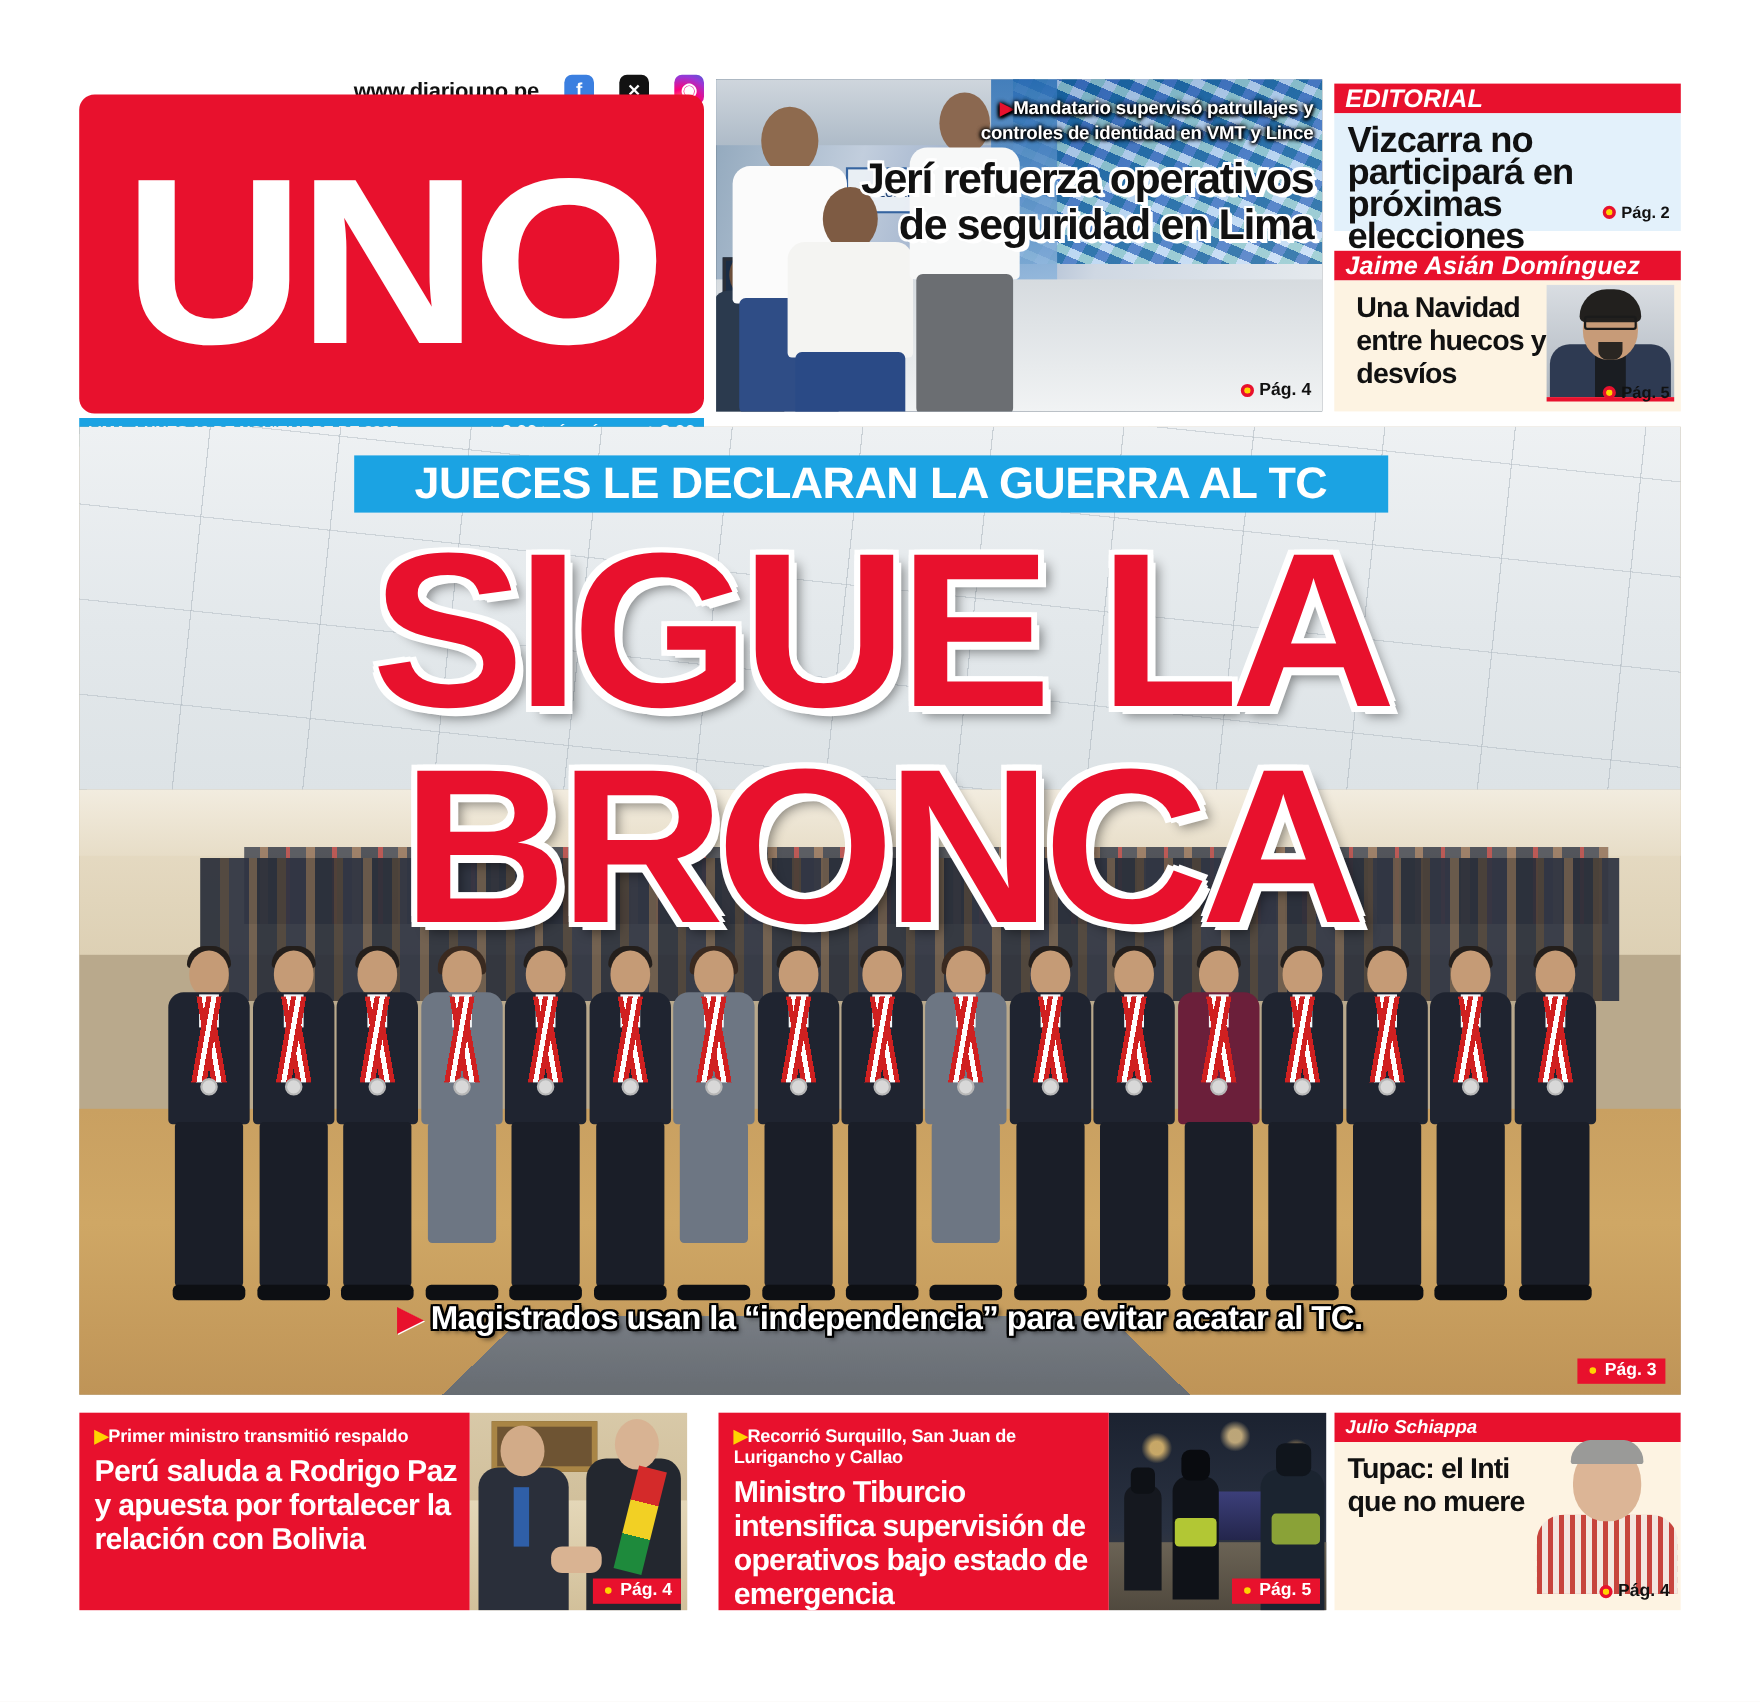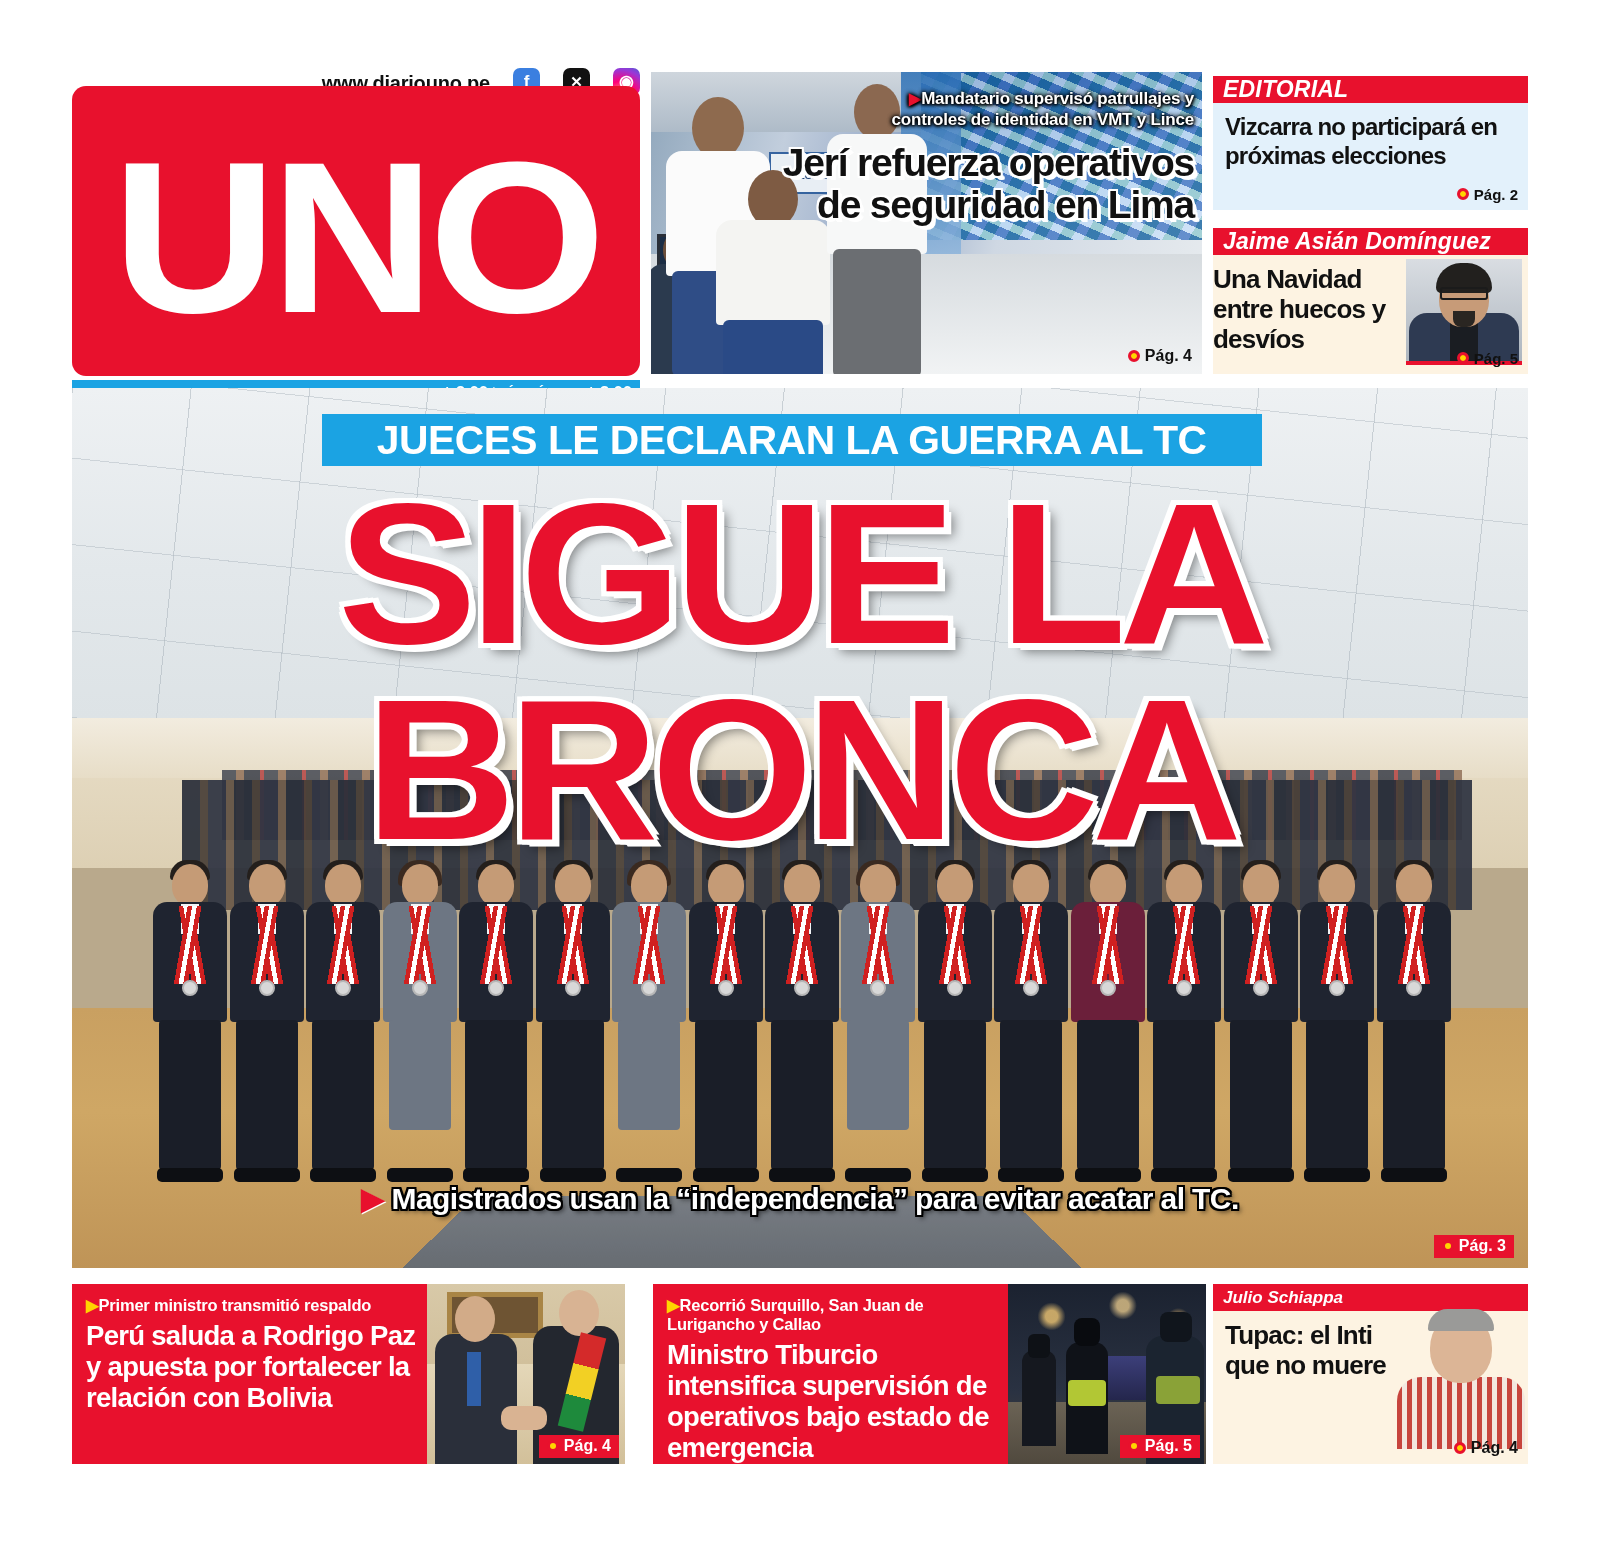--- a/index.html
+++ b/index.html
@@ -166,23 +166,23 @@
   .rail { position:absolute; left:1213px; top:76px; width:315px; height:298px; }
   .rail-card { position:absolute; left:0; width:315px; }
   .rail-card.a { top:0; height:134px; }
   .rail-card.b { top:152px; height:146px; }
   .rail-head {
     height:27px; background:#e8112d; color:#fff;
     display:flex; align-items:center; padding:0 10px;
     font-size:23px; font-weight:800; font-style:italic; letter-spacing:.2px;
   }
   .rail-body-a { height:107px; background:#e3f1fb; padding:9px 12px 0; position:relative; }
-  .rail-body-b { height:119px; background:#fdf3e2; padding:9px 0 0; position:relative; }
+  .rail-body-b { height:119px; background:#fdf3e2; padding:9px 20px 0; position:relative; }
   .rail-title {
-    font-size:24px; font-weight:800; color:#111; line-height:29px; letter-spacing:-0.8px;
+    font-size:33px; font-weight:800; color:#111; line-height:29px; letter-spacing:-0.8px;
   }
   .rail-title.b { width:185px; font-size:26px; line-height:30px; }
   .rail-pag { position:absolute; right:10px; bottom:6px; }
   .rail-pag .pagbadge { font-size:15px; }
   .rail-photo {
     position:absolute; right:6px; top:4px; width:116px; height:106px;
     overflow:hidden; border-bottom:4px solid #e8112d;
     background:linear-gradient(180deg,#d9dde2,#aeb6bf);
   }
   .rp-head { position:absolute; left:50%; top:10px; transform:translateX(-50%);

